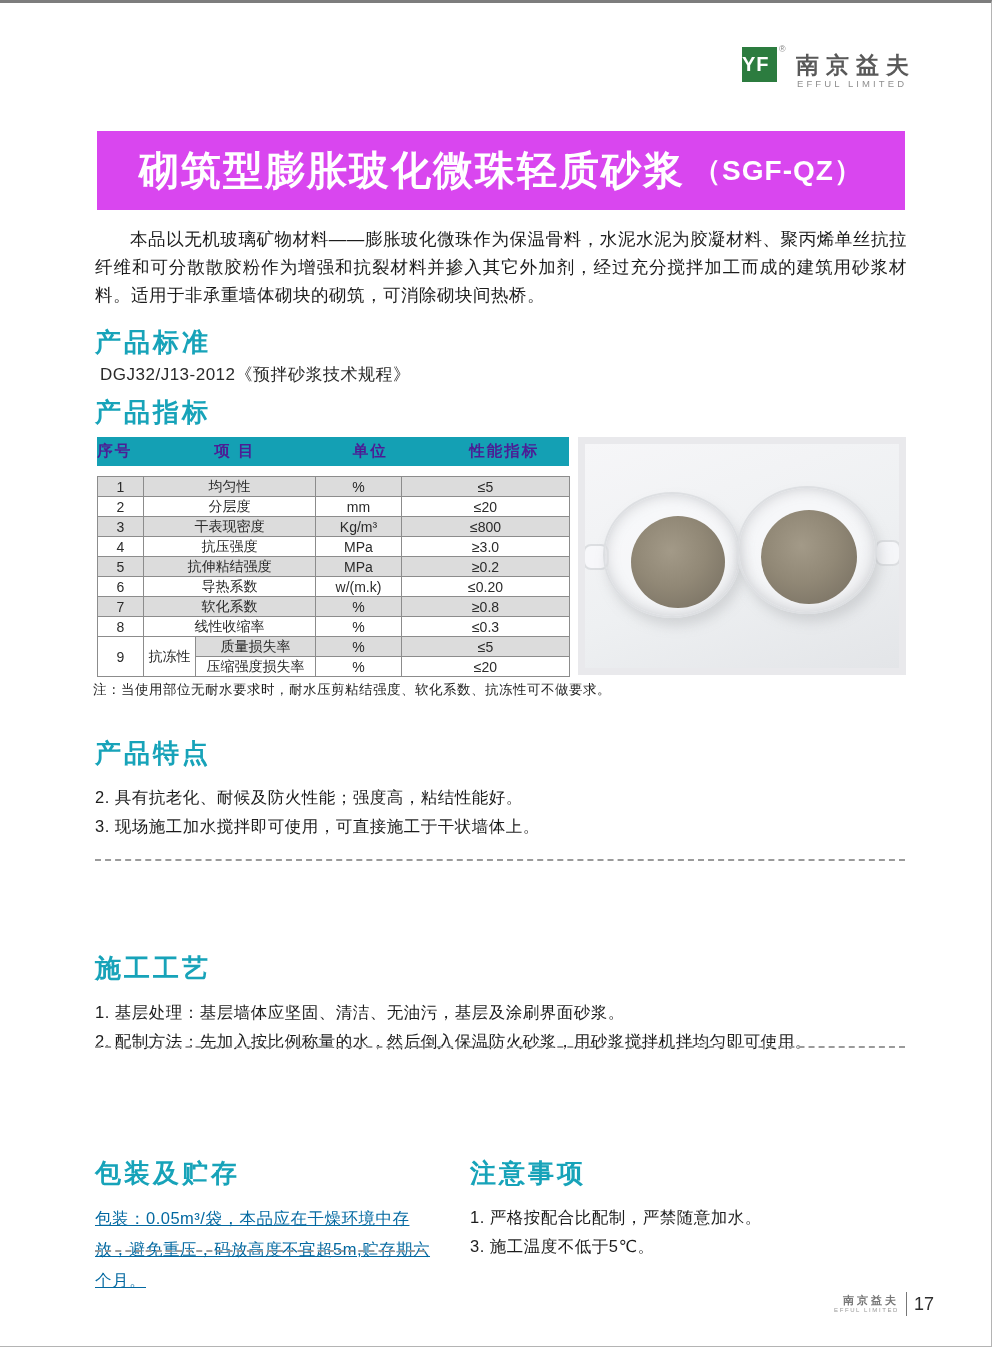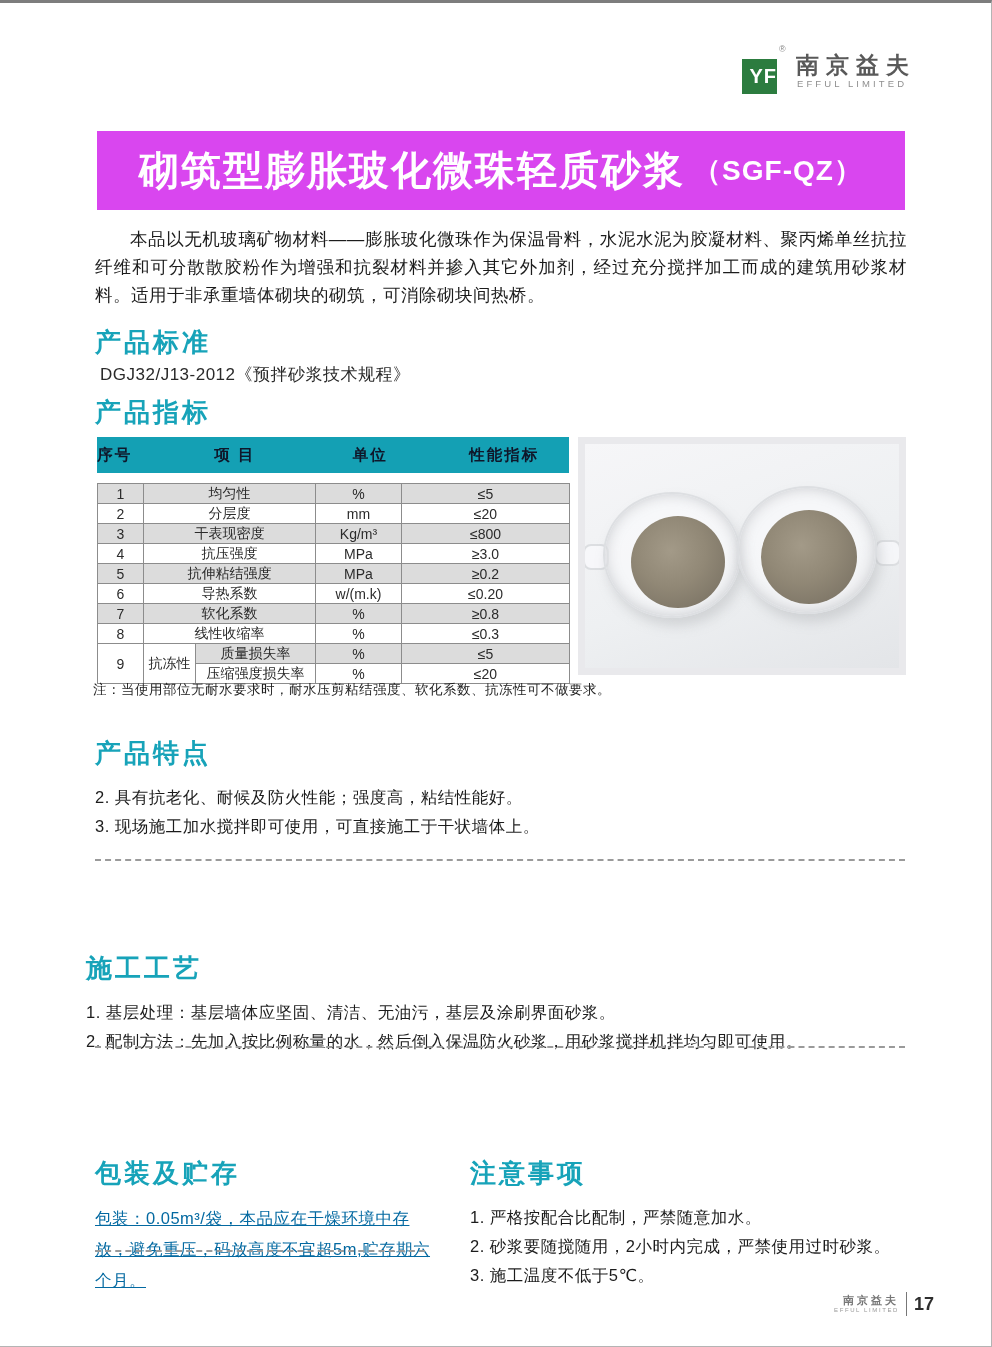--- a/index.html
+++ b/index.html
@@ -7,22 +7,22 @@
   body { font-family:"Liberation Sans","DejaVu Sans",sans-serif; color:#222; }
   .page {
     position:relative; width:992px; height:1347px; margin:0 auto; background:#fff;
     border-top:3px solid #7d7d7d; border-right:1px solid #b4b4b4; border-bottom:1px solid #b4b4b4;
     overflow:hidden;
   }
 
   
   .logo-block { position:absolute; top:44px; left:742px; width:200px; height:52px; }
   .logo-mark {
-    position:absolute; top:12px; left:0; width:35px; height:35px; background:#2c7c3f;
-    color:#fff; font-weight:bold; font-size:20px; text-align:right; line-height:35px;
+    position:absolute; top:0; left:0; width:35px; height:35px; background:#2c7c3f;
+    color:#fff; font-weight:bold; font-size:20px; text-align:left; line-height:35px;
     letter-spacing:1px; font-family:"Liberation Sans",sans-serif;
   }
   .logo-reg { position:absolute; top:-3px; left:37px; font-size:9px; color:#8a8a8a; }
   .logo-cn { position:absolute; top:3px; left:54px; font-size:23px; font-weight:bold; color:#595959; letter-spacing:7px; white-space:nowrap; }
   .logo-en { position:absolute; top:31px; left:55px; font-size:9.5px; color:#8f8f8f; letter-spacing:3.1px; white-space:nowrap; }
 
   
   .banner {
     position:absolute; left:97px; top:128px; width:808px; height:79px; background:#d946ef;
     display:flex; align-items:center; justify-content:center; white-space:nowrap;
@@ -38,21 +38,21 @@
 
   
   .sec-h { color:#17a3b9; font-size:26px; font-weight:bold; letter-spacing:3px; }
 
   .std-h { position:absolute; left:95px; top:322px; }
   .std-t { position:absolute; left:100px; top:360px; font-size:17px; color:#2a2a2a; letter-spacing:0.5px; }
   .ind-h { position:absolute; left:95px; top:392px; }
 
   
   .tbl-wrap { position:absolute; left:97px; top:434px; width:472px; }
-  .tbl-head { display:flex; background:#14a0b4; color:#0f172a; height:36px; font-size:15.5px; font-weight:bold;gap:36px; }
+  .tbl-head { display:flex; background:#14a0b4; color:#4c1d95; height:29px; font-size:15.5px; font-weight:bold;gap:36px; }
   .tbl-head .hc { display:flex; align-items:center; justify-content:center; letter-spacing:2px; }
   .hc.c1 { width:46px; } .hc.c2 { width:172px; } .hc.c3 { width:86px; } .hc.c4 { width:168px; }
   .tbl-gap { height:10px; background:#fff; }
   table.spec { border-collapse:collapse; width:472px; table-layout:fixed; }
   table.spec td { border:1px solid #8c8c8c; height:20px; font-size:14px; color:#2b2b2b; text-align:center; padding:0; vertical-align:middle; }
   tr.odd td { background:#dcdcdc; }
   tr.even td { background:#ffffff; }
   td.white-cell { background:#ffffff !important; }
 
   
@@ -67,41 +67,41 @@
   .powder.p1 { left:46px; top:72px; width:94px; height:92px; }
   .powder.p2 { left:176px; top:66px; width:96px; height:94px; }
   .handle { position:absolute; background:rgba(250,250,252,0.7); border:2px solid #dcdee1; border-radius:8px; }
   .handle.h1 { left:-2px; top:100px; width:26px; height:26px; }
   .handle.h2 { right:-2px; top:96px; width:26px; height:26px; }
 
   .note { position:absolute; left:93px; top:678px; font-size:13.5px; color:#1f1f1f; letter-spacing:0.5px; }
 
   
   .features { position:absolute; left:95px; top:733px; width:812px; }
-  .process  { position:absolute; left:86px; top:948px; width:812px; }
+  .process  { position:absolute; left:95px; top:948px; width:812px; }
   .list { margin-top:12px; }
   .list div { font-size:16.5px; line-height:29px; color:#1c1c1c; letter-spacing:0.5px; }
   .dash { border-top:2px dashed #9a9a9a; }
   .dash.full { position:absolute; left:95px; width:810px; }
   .dash.d1 { top:856px; }
   .dash.d2 { top:1043px; }
   .dash.d3 { position:absolute; left:95px; top:1247px; width:330px; }
 
   
   .packaging { position:absolute; left:95px; top:1153px; width:345px; }
   .pack-text { margin-top:12px; font-size:16.5px; line-height:31px; color:#0369a1; letter-spacing:0.5px;text-decoration:underline; }
   .notices { position:absolute; left:470px; top:1153px; width:440px; }
 
   
   .footer { position:absolute; right:57px; top:1289px; display:flex; align-items:center; }
   .f-names { text-align:right; margin-right:7px; }
   .f-cn { font-size:11px; font-weight:bold; color:#777; letter-spacing:3px; line-height:12px; }
   .f-en { font-size:6px; color:#999; letter-spacing:1.6px; line-height:8px; }
   .f-bar { width:1px; height:24px; background:#777; margin-right:7px; }
-  .f-no { font-size:18px; font-weight:bold; color:#2e2e2e; }
+  .f-no { font-size:18px; font-weight:normal; color:#2e2e2e; }
 </style>
 </head>
 <body>
 
 <div class="page">
 
   <div class="logo-block">
     <div class="logo-mark">YF</div>
     <div class="logo-reg">®</div>
     <div class="logo-cn">南京益夫</div>
@@ -235,21 +235,20 @@
   <div class="packaging">
     <div class="sec-h">包装及贮存</div>
     <div class="pack-text">包装：0.05m³/袋，本品应在干燥环境中存放，避免重压，码放高度不宜超5m,贮存期六个月。</div>
   </div>
   <div class="dash d3"></div>
 
   <div class="notices">
     <div class="sec-h">注意事项</div>
     <div class="list">
       <div>1. 严格按配合比配制，严禁随意加水。</div>
-      <div>2. 砂浆要随搅随用，2小时内完成，严禁使用过时砂浆。</div>
       <div>3. 施工温度不低于5℃。</div>
     </div>
   </div>
 
   <div class="footer">
     <div class="f-names">
       <div class="f-cn">南京益夫</div>
       <div class="f-en">EFFUL LIMITED</div>
     </div>
     <div class="f-bar"></div>

